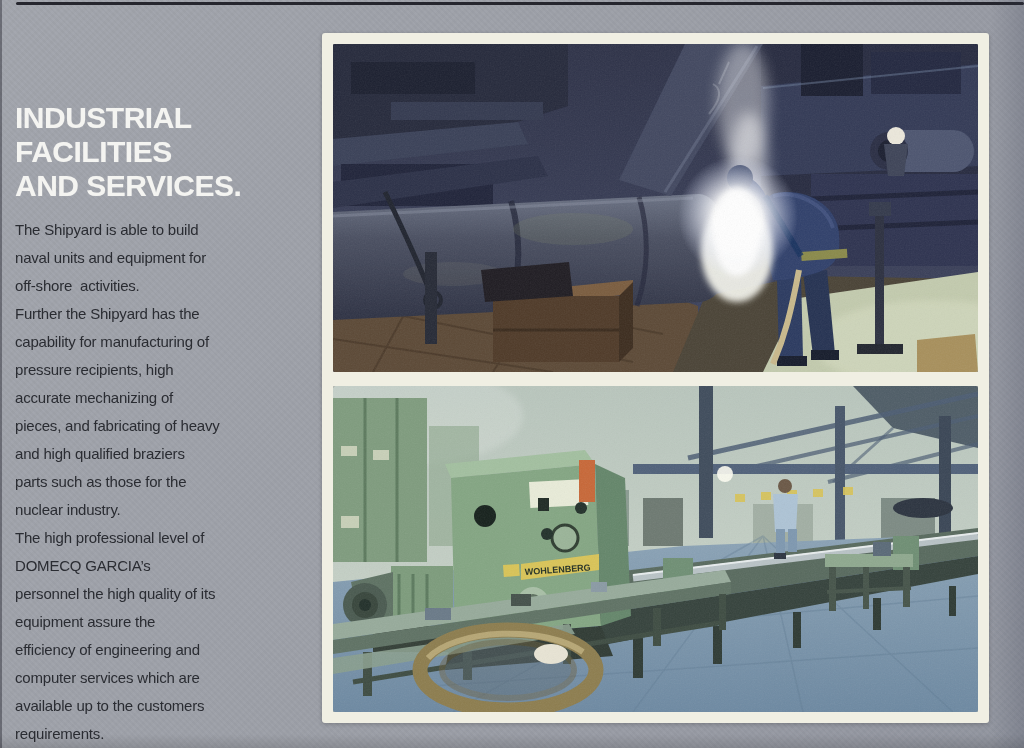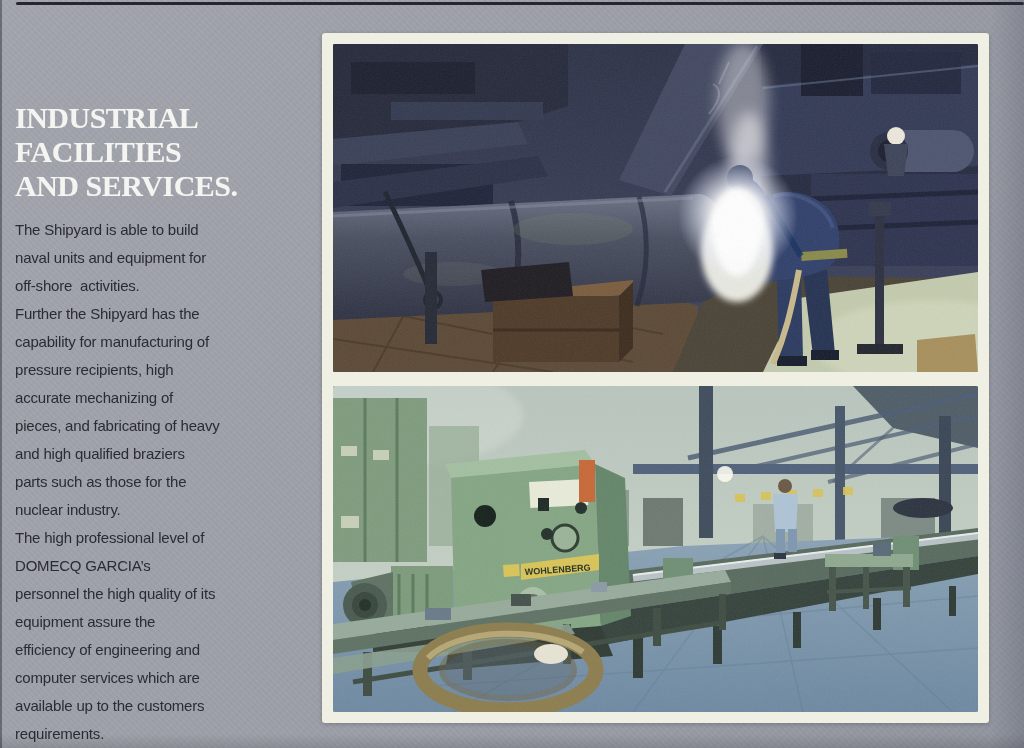--- a/index.html
+++ b/index.html
@@ -38,21 +38,20 @@
   }
   .left-column{
     position:absolute;left:15px;top:101px;width:302px;
   }
   .page-title{
     margin:0;
     font-size:30px;font-weight:bold;line-height:34px;letter-spacing:-.5px;
     color:#f4f4f1;
     white-space:pre-wrap;
     text-shadow:0 0 1px rgba(255,255,255,.25);
-    font-family:Liberation Serif, serif;
   }
   .body-text{
     margin-top:13px;
     font-size:15px;line-height:28px;letter-spacing:-.2px;
     color:#2a2c32;
     white-space:pre-wrap;
   }
   .photo-panel{
     position:absolute;left:322px;top:33px;width:667px;height:690px;
     background:#f0efe3;border-radius:3px;

